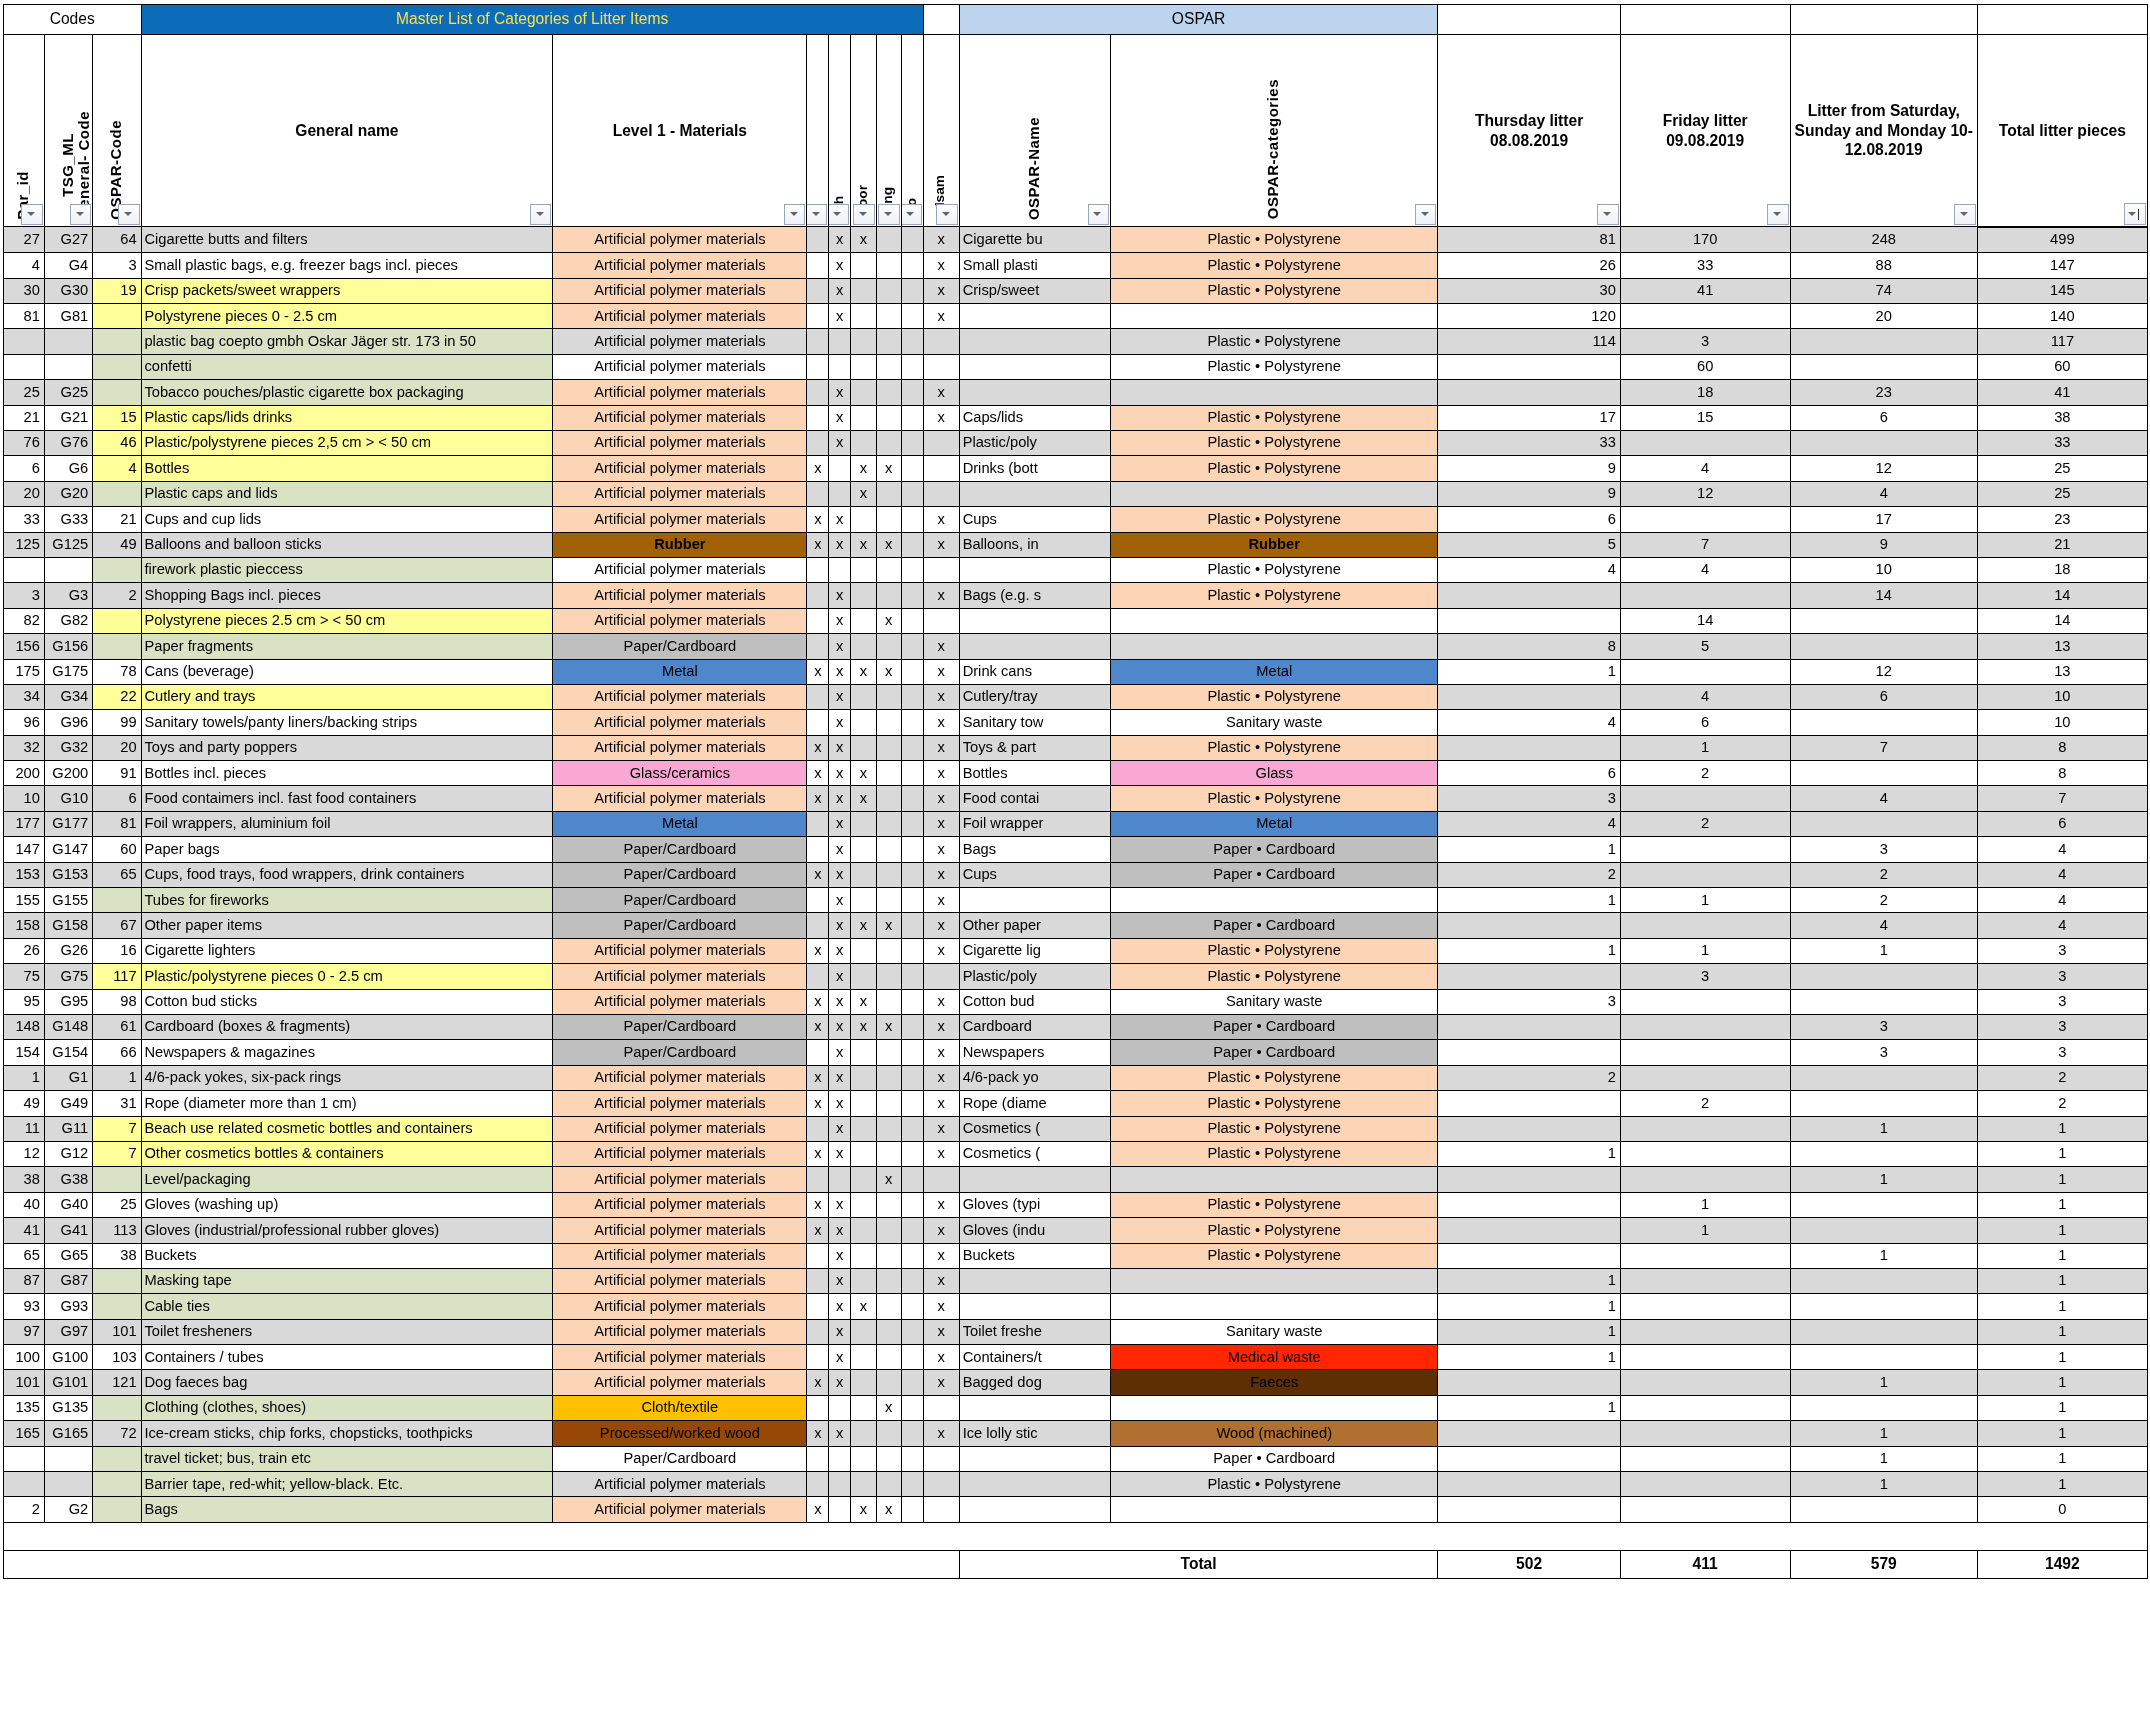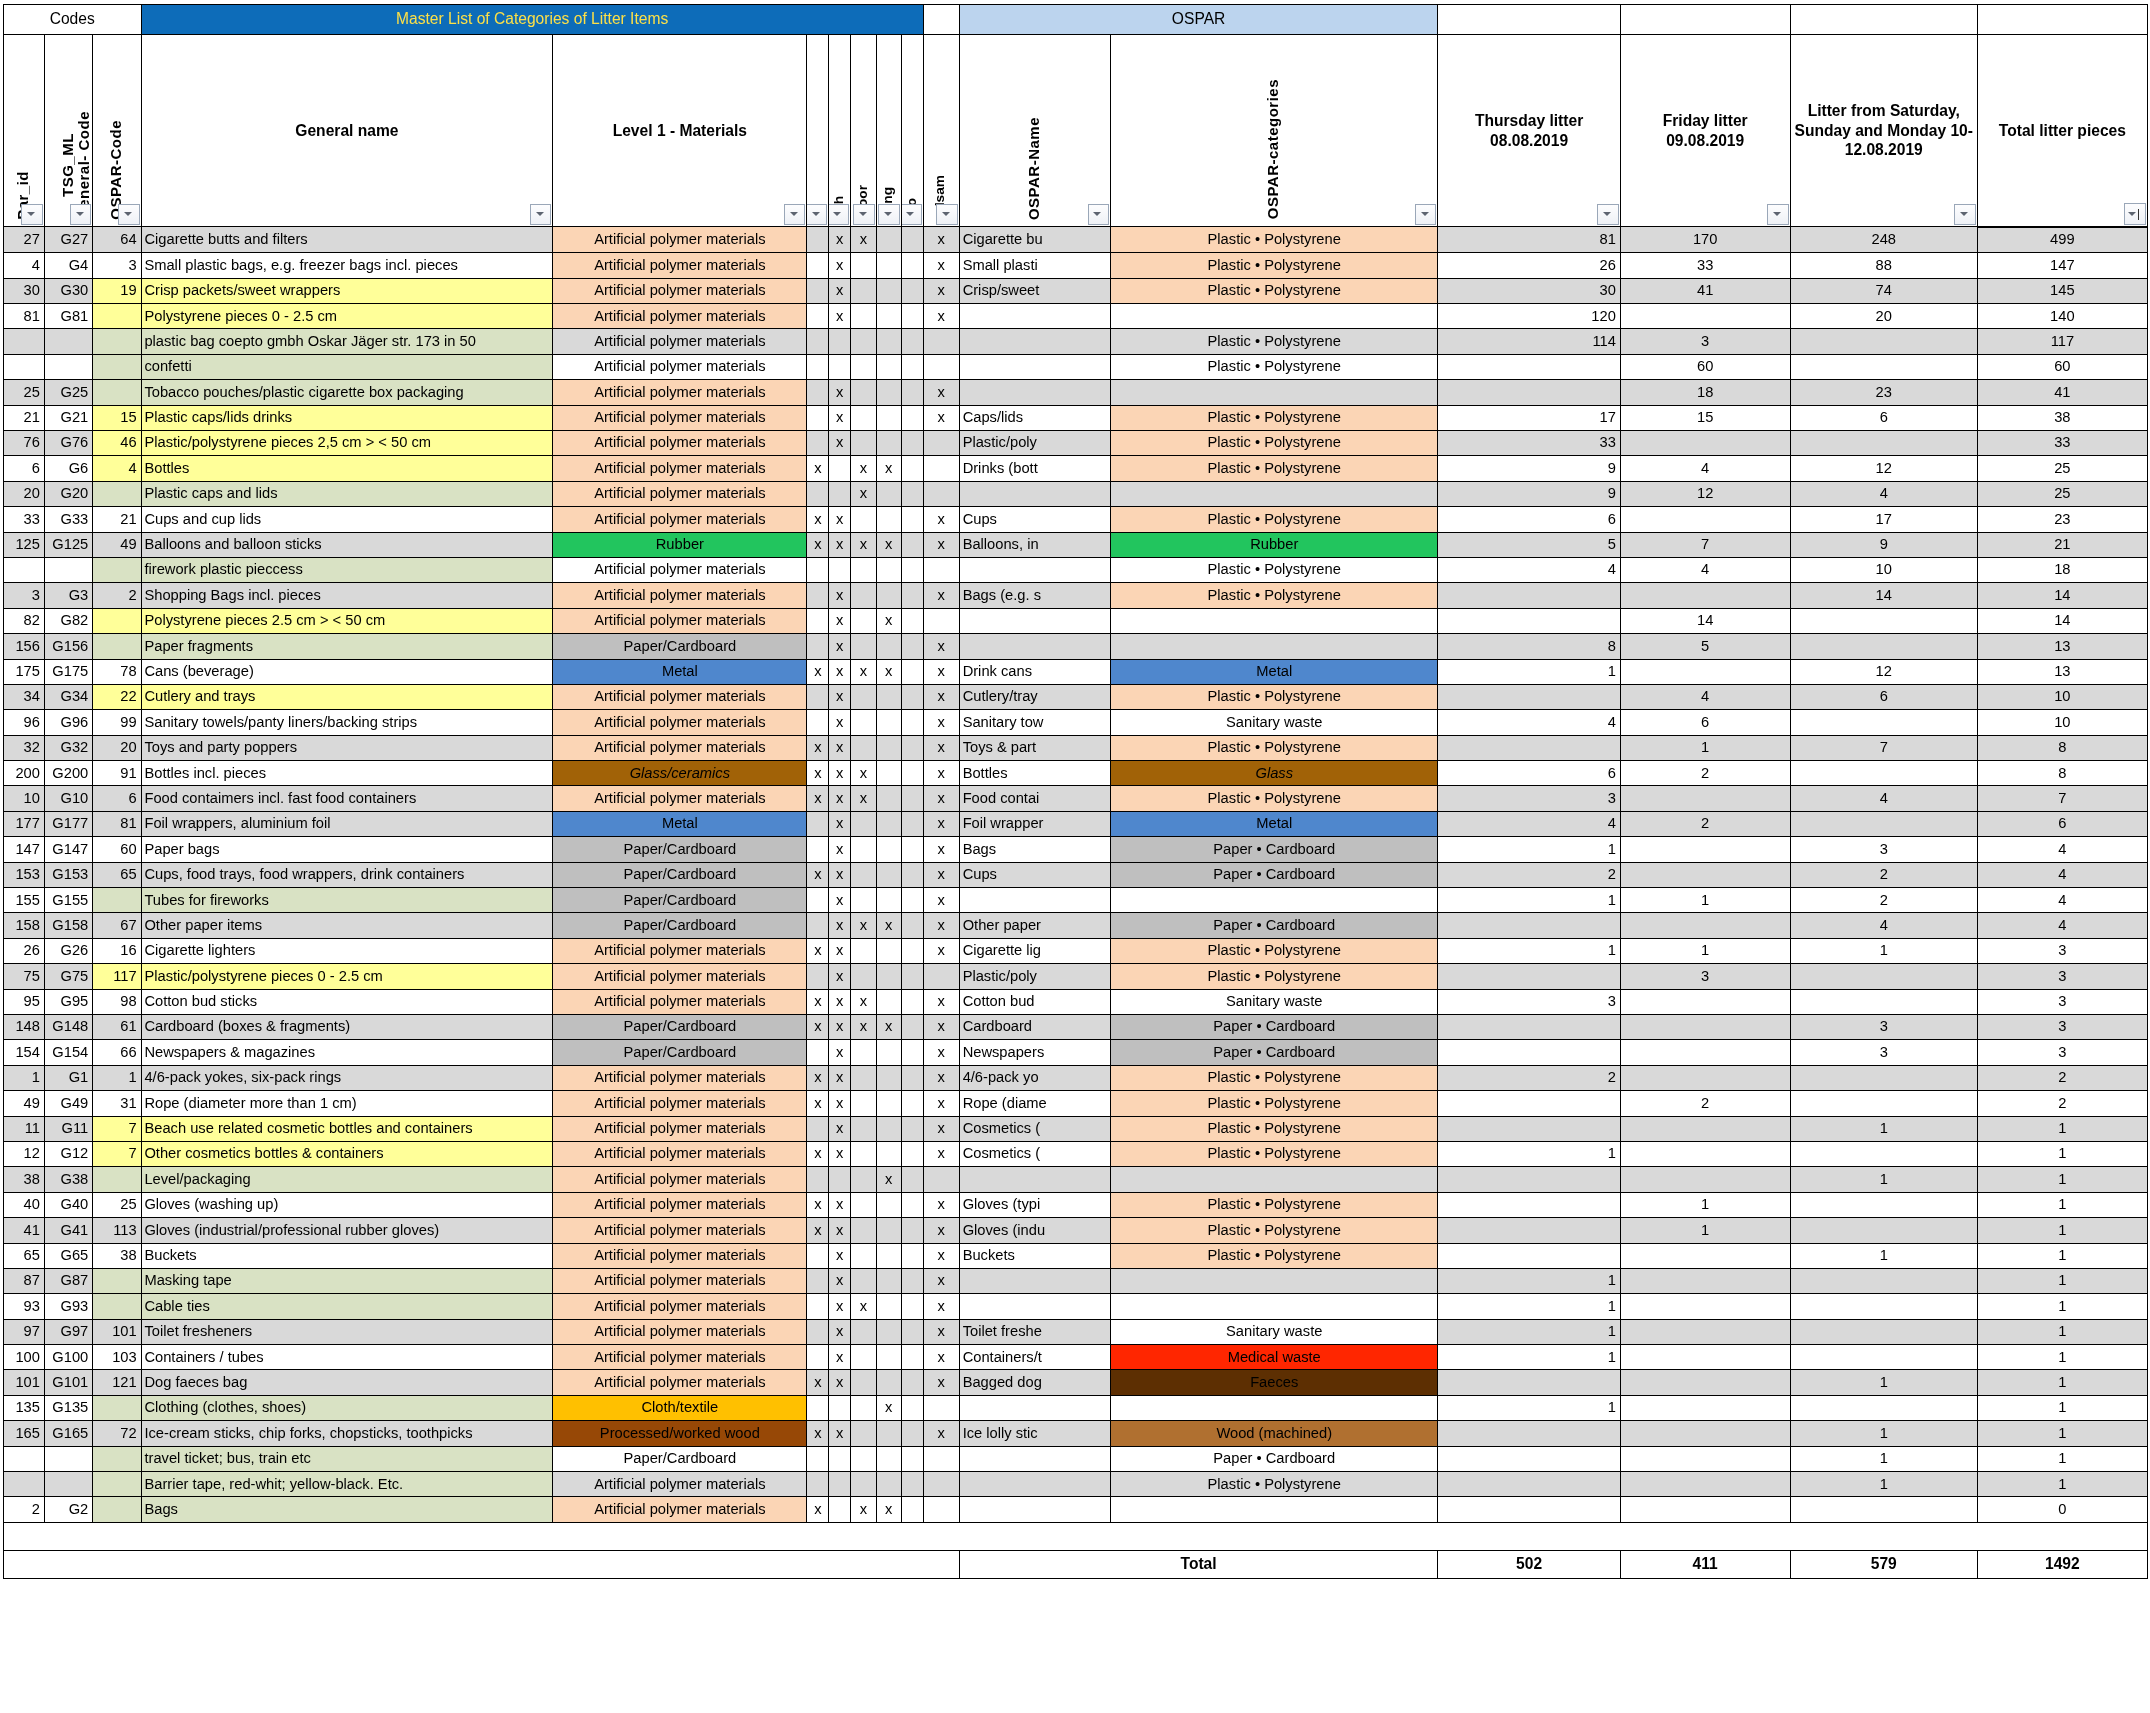--- a/index.html
+++ b/index.html
@@ -32,22 +32,22 @@
   .cnum{text-align:center;}
   .txt{text-align:left;padding-left:2.9px;}
   .ctr{text-align:center;}
   .gray{background:#d9d9d9;}
   .white{background:#ffffff;}
   .yellow{background:#ffff99;}
   .green{background:#d9e2c4;}
   .orange{background:#fbd5b5;}
   .metal{background:#4f87cd;}
   .paper{background:#bfbfbf;}
-  .glass{background:#a16207;font-style:italic;}
-  .rubber{background:#22c55e;}
+  .glass{background:#f9a8d4;}
+  .rubber{background:#a16207;font-weight:bold;}
   .cloth{background:#ffc000;}
   .wood{background:#974806;}
   .woodlite{background:#b07030;}
   .medical{background:#ff2600;}
   .faeces{background:#5d2f02;}
   .totalrow td{height:27px;font-weight:bold;font-size:15.6px;text-align:center;background:#fff;}
   .spacer td{height:27px;background:#fff;border-left:1px solid #000;border-right:1px solid #000;}
   .thick{border-bottom:2px solid #000;}
 </style>
 </head>

